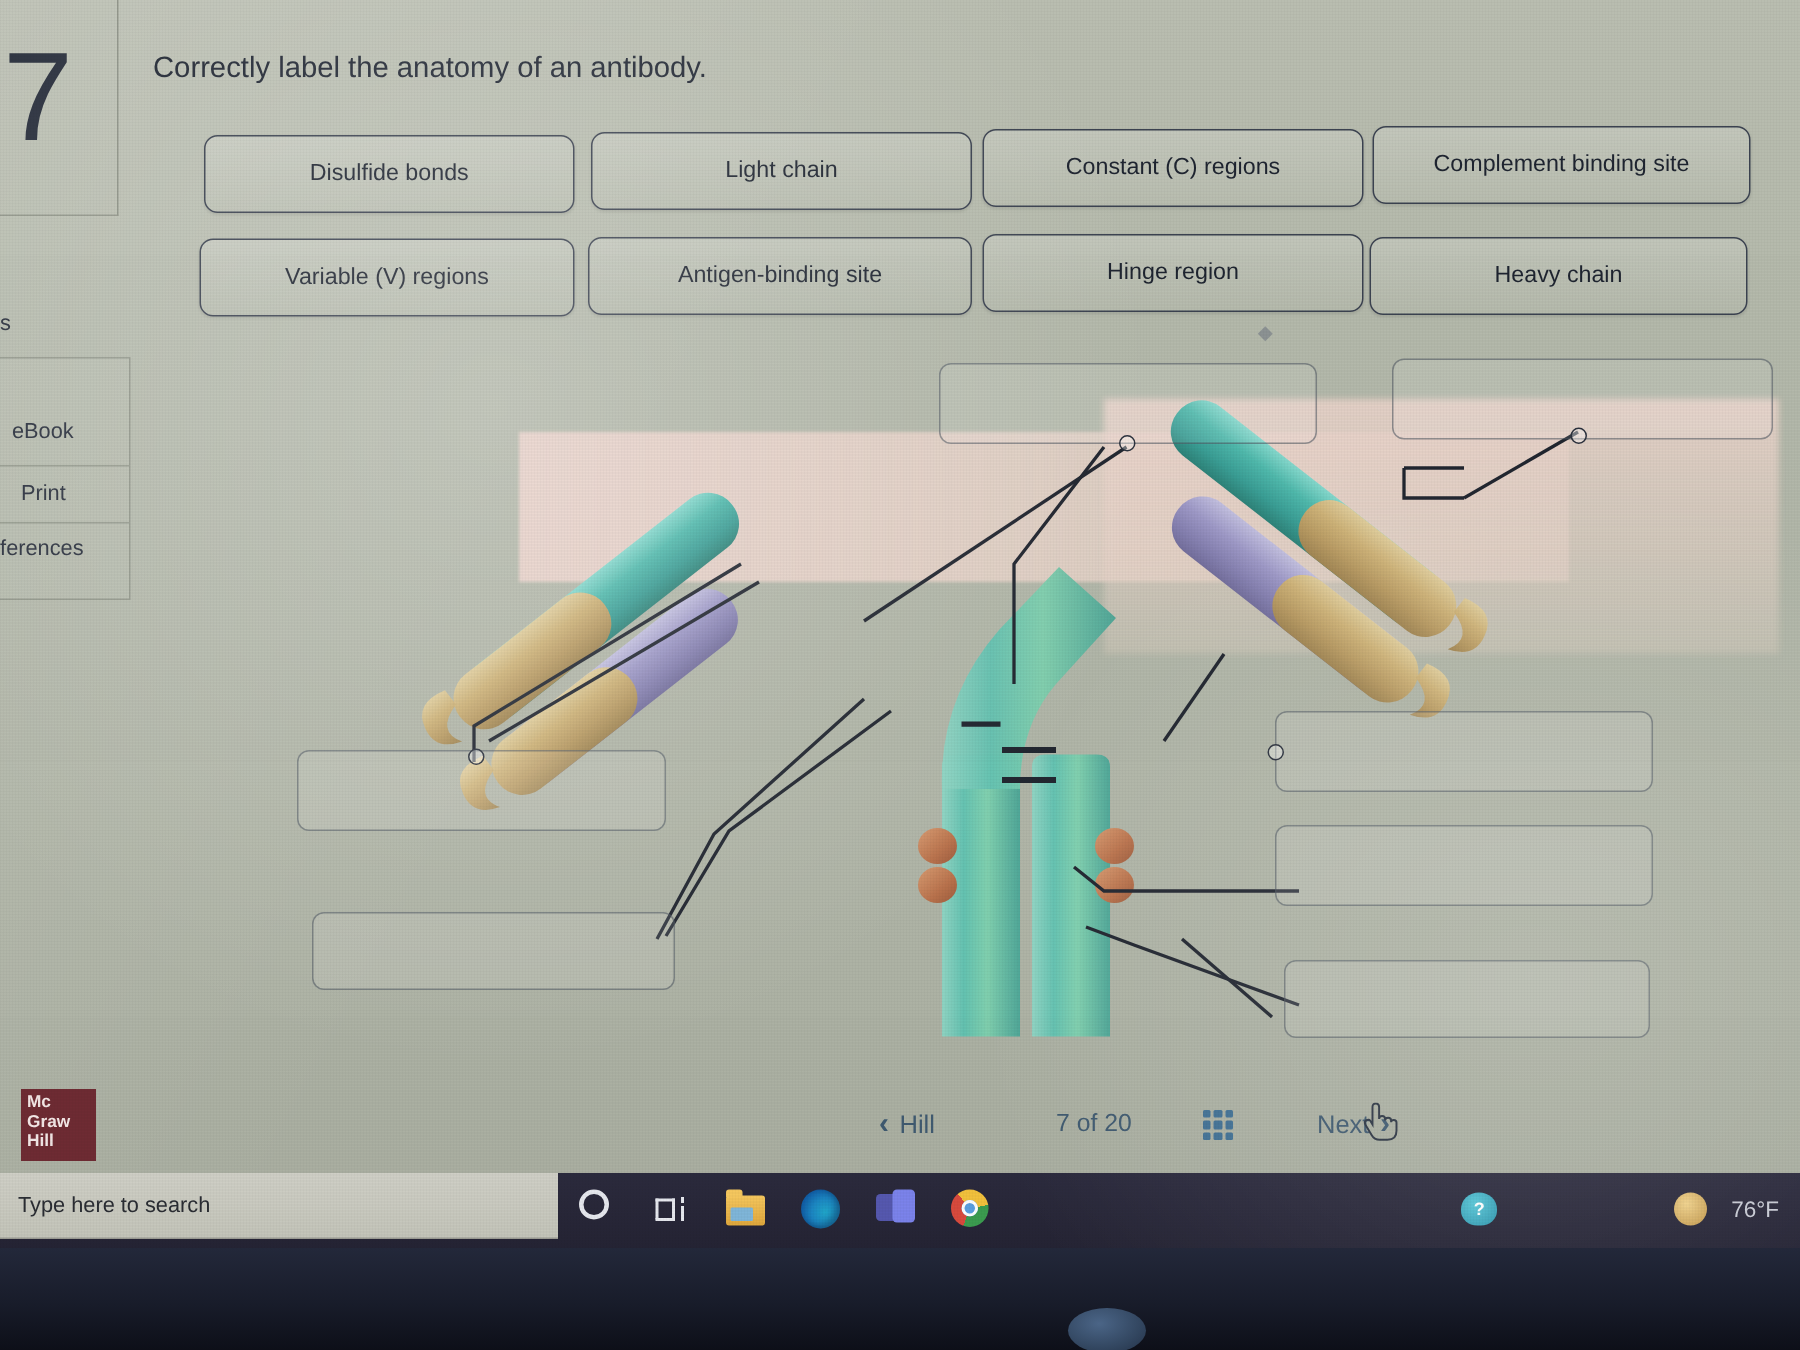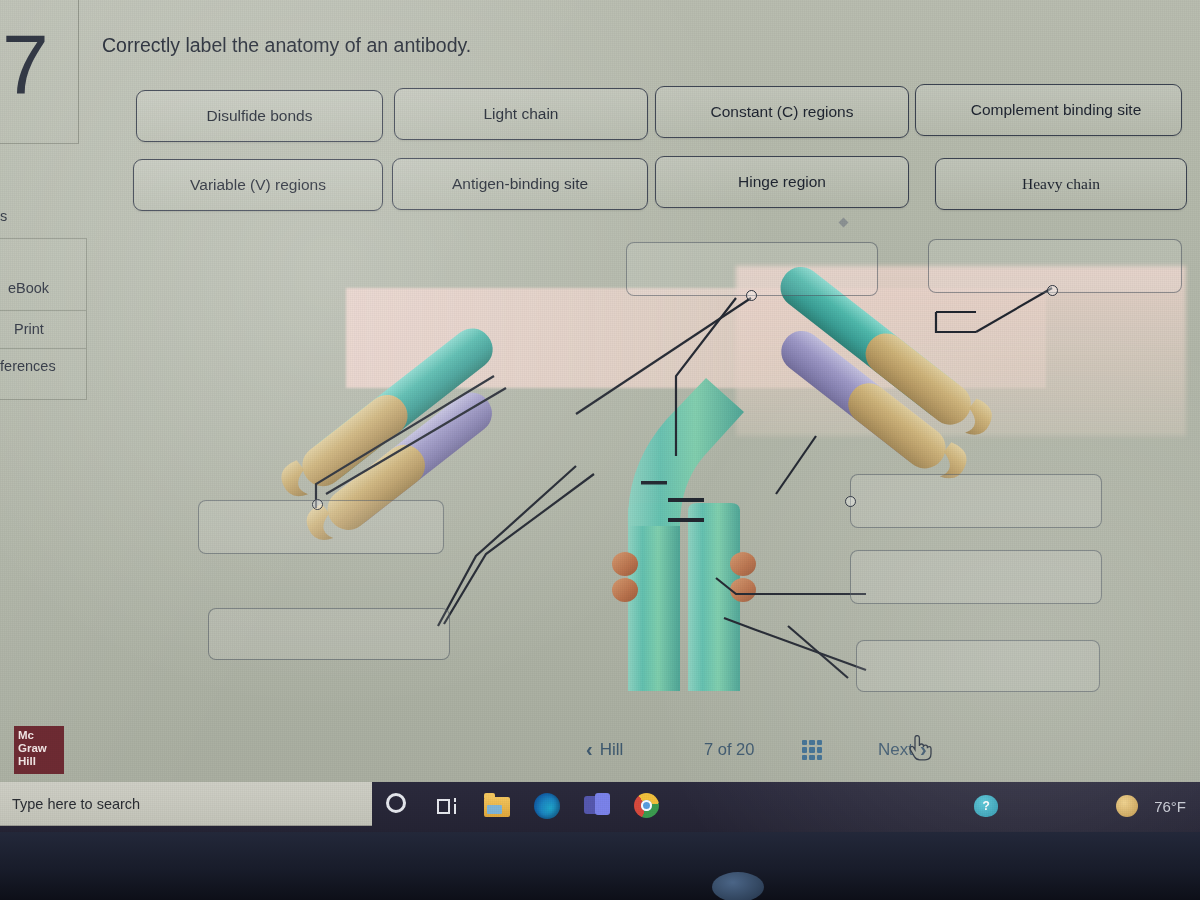--- a/index.html
+++ b/index.html
@@ -230,34 +230,34 @@
       <div class="chips">
         <div class="chip" style="left:136px;top:2px;width:245px;">
           <span>Disulfide bonds</span>
         </div>
         <div class="chip" style="left:394px;top:0px;width:252px;">
           <span>Light chain</span>
         </div>
         <div class="chip" style="left:655px;top:-2px;width:252px;">
           <span>Constant (C) regions</span>
         </div>
-        <div class="chip" style="left:915px;top:-4px;width:250px;padding-left:15px;">
+        <div class="chip" style="left:915px;top:-4px;width:250px;">
           <span>Complement binding site</span>
         </div>
 
         <div class="chip" style="left:133px;top:71px;width:248px;">
           <span>Variable (V) regions</span>
         </div>
         <div class="chip" style="left:392px;top:70px;width:254px;">
           <span>Antigen-binding site</span>
         </div>
         <div class="chip" style="left:655px;top:68px;width:252px;">
           <span>Hinge region</span>
         </div>
-        <div class="chip" style="left:935px;top:70px;width:250px;font-family:Liberation Serif, serif;">
+        <div class="chip" style="left:913px;top:70px;width:250px;">
           <span>Heavy chain</span>
         </div>
       </div>
 
       <div style="position:absolute;left:840px;top:219px;width:7px;height:7px;background:#6b7280;transform:rotate(45deg);opacity:.55;"></div>
 
       <div class="figure">
         <div class="fig-bg-warm"></div>
         <div class="fig-bg-warm2"></div>
 

